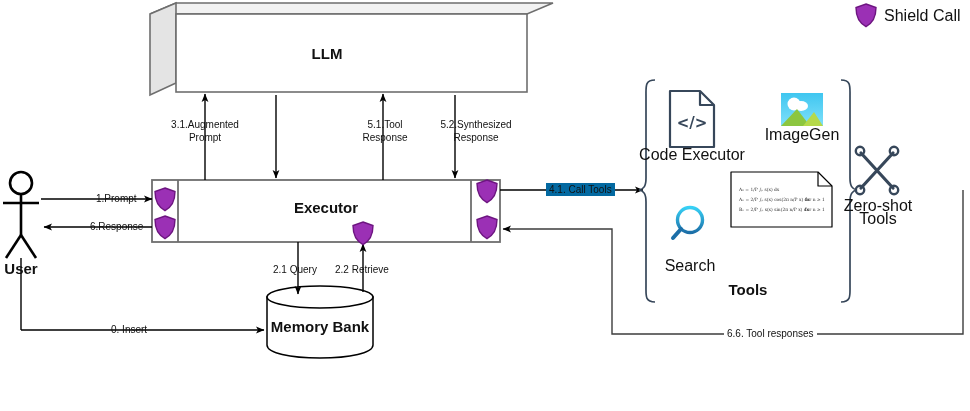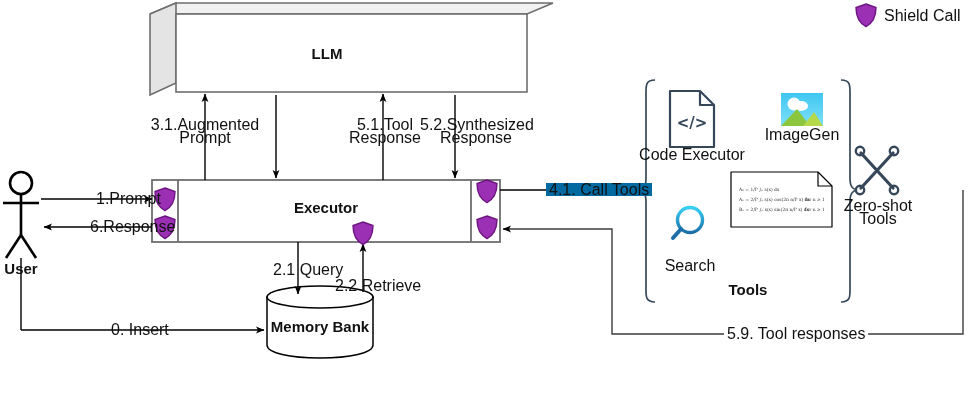--- a/index.html
+++ b/index.html
@@ -1,20 +1,20 @@
 <!DOCTYPE html>
 <html><head>
 <meta charset="utf-8">
 <style>
   html,body{margin:0;padding:0;background:#fff;}
   body{width:970px;height:411px;position:relative;overflow:hidden;
        font-family:"Liberation Sans",sans-serif;color:#000;}
   .stage{position:absolute;left:0;top:0;width:970px;height:411px;}
   svg.layer{position:absolute;left:0;top:0;width:970px;height:411px;}
-  .lbl{position:absolute;font-size:16px;line-height:13px;color:#111;white-space:nowrap;}
+  .lbl{position:absolute;font-size:10px;line-height:13px;color:#111;white-space:nowrap;}
   .lbl.ctr{text-align:center;white-space:normal;}
   .bold{font-weight:bold;}
   .t13{font-size:15px;}
   .t12{font-size:16px;}
   .cap{position:absolute;font-size:16px;color:#111;white-space:nowrap;}
 </style>
 </head>
 <body>
 
 <div class="stage">
@@ -166,37 +166,37 @@
 
   <div class="lbl bold t13" style="left:21px;top:262px;transform:translateX(-50%);">User</div>
 
   <div class="lbl bold t13" style="left:748px;top:283px;transform:translateX(-50%);">Tools</div>
 
   <div class="lbl" style="left:96px;top:192px;">1.Prompt</div>
   <div class="lbl" style="left:90px;top:220px;">6.Response</div>
   <div class="lbl" style="left:111px;top:323px;">0. Insert</div>
 
   <div class="lbl" style="left:273px;top:263px;">2.1 Query</div>
-  <div class="lbl" style="left:335px;top:279px;">2.2 Retrieve</div>
+  <div class="lbl" style="left:335px;top:263px;">2.2 Retrieve</div>
 
   <div class="lbl ctr" style="left:145px;top:118px;width:120px;">
     <span>3.1.Augmented</span><br>
     <span>Prompt</span>
   </div>
   <div class="lbl ctr" style="left:342px;top:118px;width:86px;text-align:center;">
     <span>5.1.Tool</span><br>
     <span>Response</span>
   </div>
   <div class="lbl ctr" style="left:420px;top:118px;width:112px;">
     <span>5.2.Synthesized</span><br>
     <span>Response</span>
   </div>
 
   <div class="lbl" style="left:546px;top:183px;background:#0369a1;padding:0 3px;">4.1. Call Tools</div>
-  <div class="lbl" style="left:724px;top:327px;background:#fff;padding:0 3px;">5.9. Tool responses</div>
+  <div class="lbl" style="left:724px;top:327px;background:#fff;padding:0 3px;">6.6. Tool responses</div>
 
   <div class="lbl t12" style="left:692px;top:148px;transform:translateX(-50%);">Code Executor</div>
   <div class="lbl t12" style="left:802px;top:128px;transform:translateX(-50%);">ImageGen</div>
   <div class="lbl t12" style="left:690px;top:259px;transform:translateX(-50%);">Search</div>
   <div class="lbl ctr t12" style="left:842px;top:199px;width:72px;">Zero-shot<br>Tools</div>
 
   <div class="lbl t12" style="left:884px;top:9px;">Shield Call</div>
 
 
 </div>

